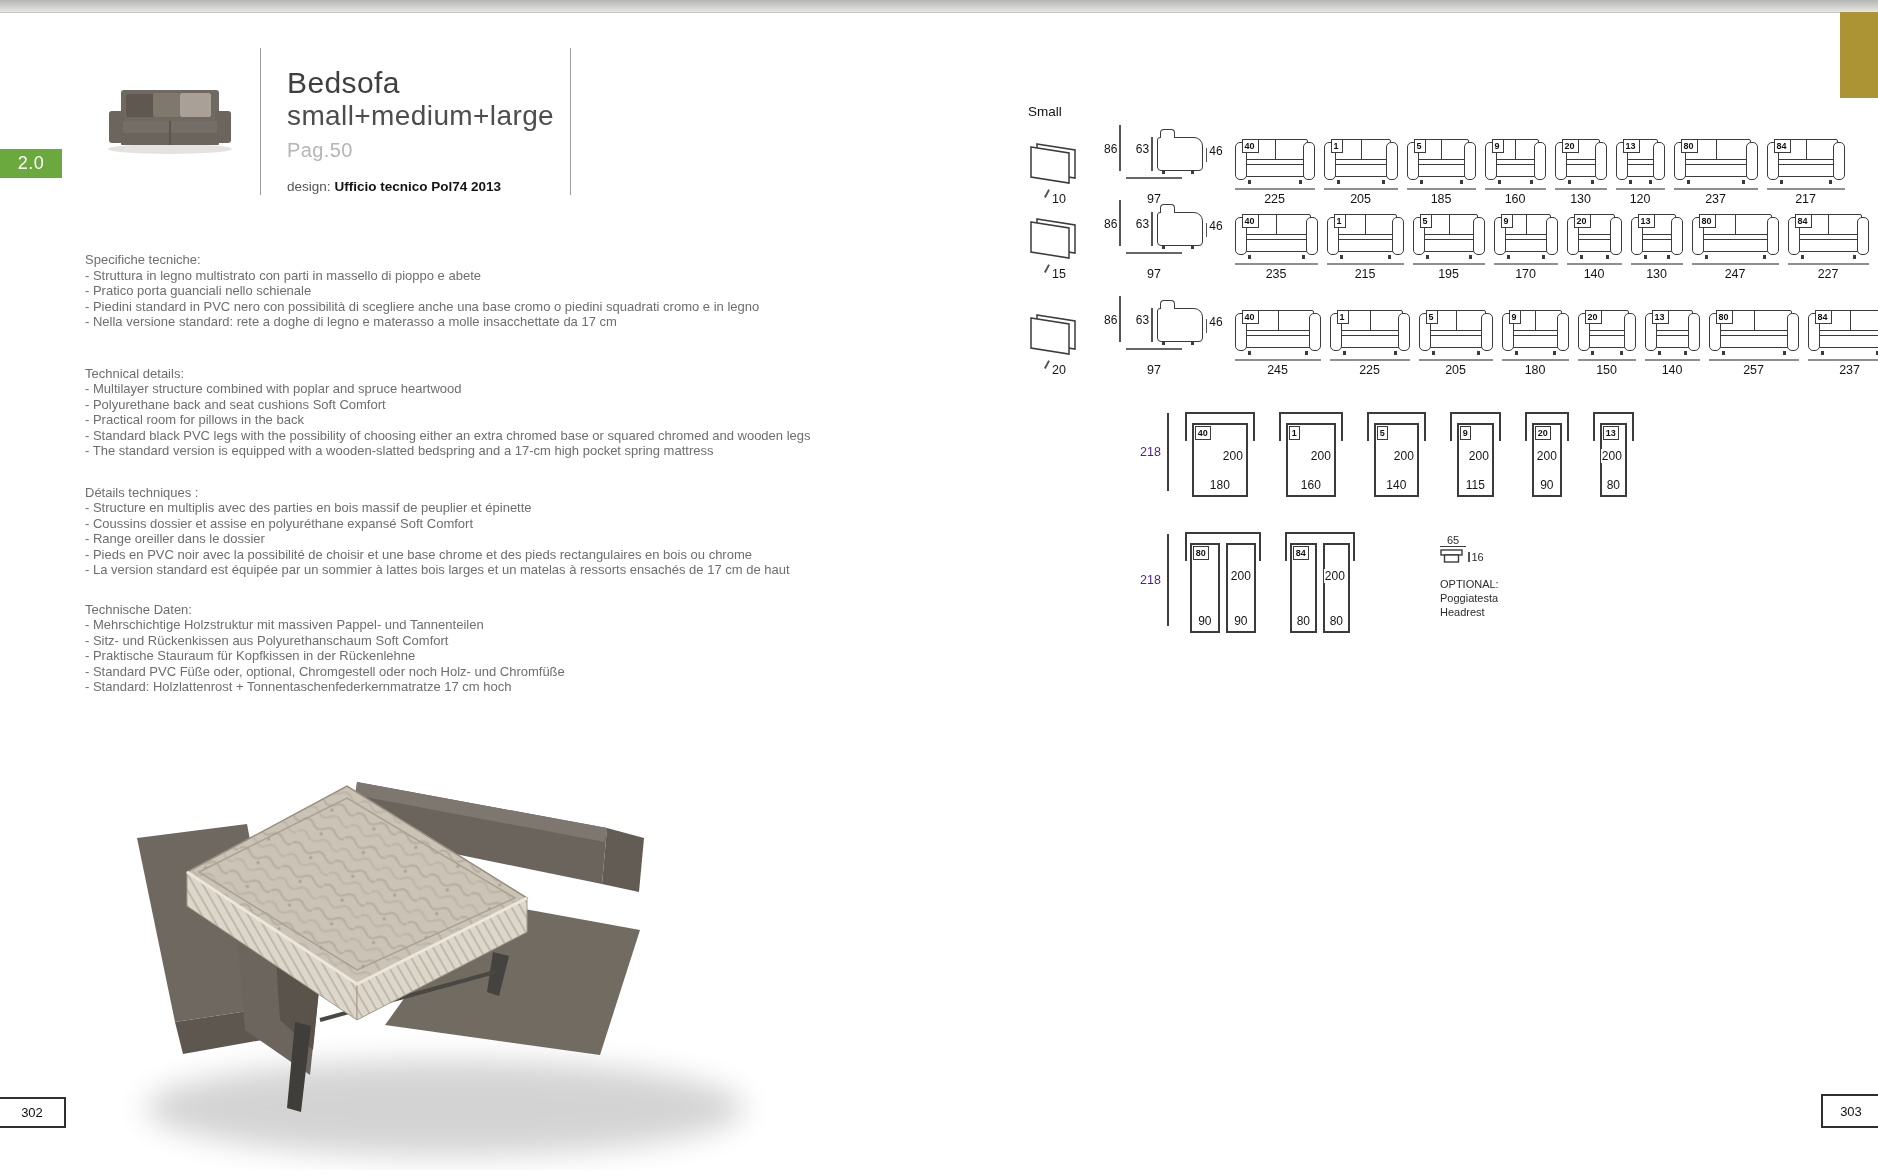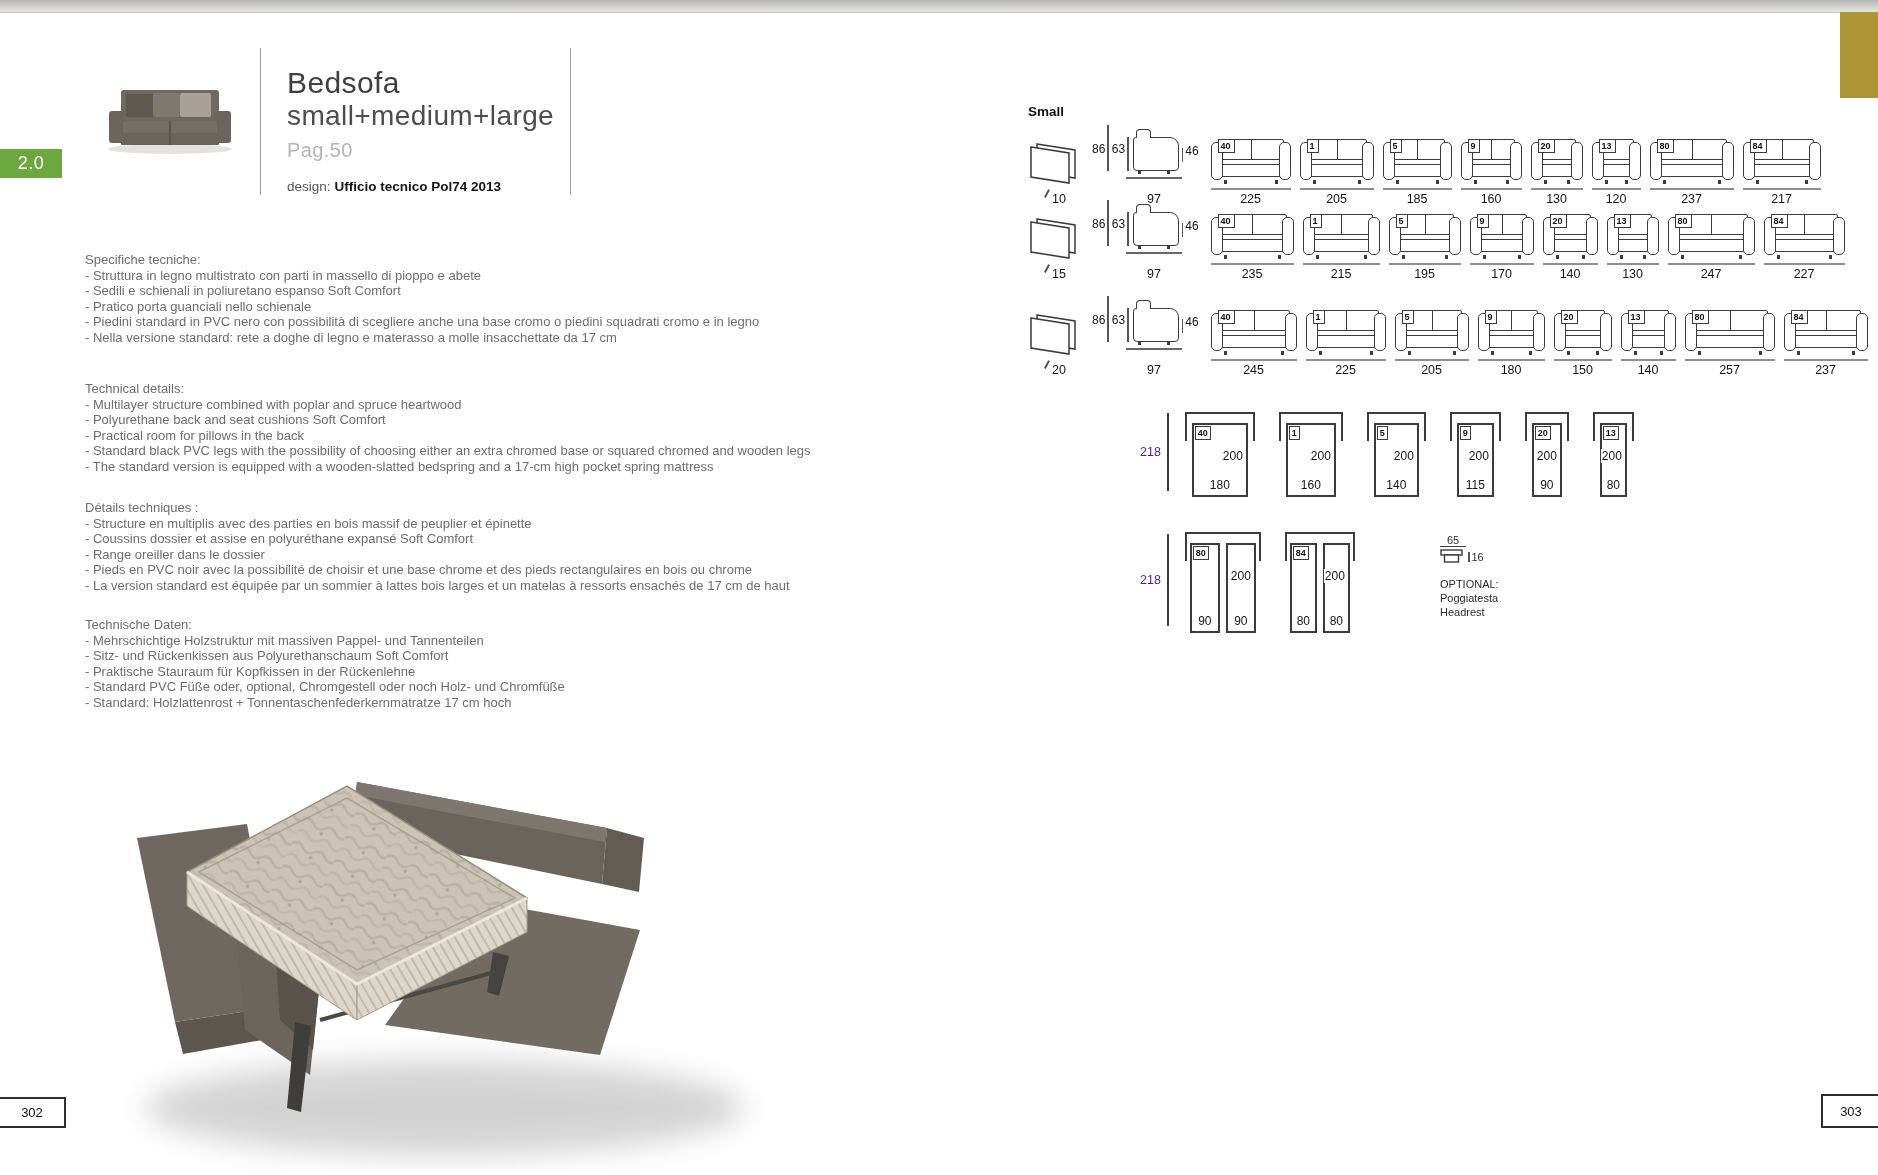--- a/index.html
+++ b/index.html
@@ -23,30 +23,30 @@
   .t3{font-size:20px;color:#b5b5b5;letter-spacing:.4px;margin-top:7px}
   .design{position:absolute;left:287px;top:179px;font-size:13.5px;color:#555}
   .design b{color:#141414;margin-left:4px}
 
   
   #specs{position:absolute;left:85px;top:252px;font-size:13px;color:#6e6e6e;line-height:15.5px}
   .spec-line{white-space:nowrap}
 
   
   .size-sec{position:absolute;left:1028px}
-  .size-label{font-size:13.5px;font-weight:bold;color:#121212;margin-bottom:6px}
+  .size-label{font-size:13.5px;font-weight:normal;color:#121212;margin-bottom:6px}
   .diag-row{display:flex;align-items:flex-end}
 
   .panel-group{margin-right:14px}
   .panel-num{font-size:12.5px;color:#141414;margin:1px 0 0 24px;position:relative}
   .panel-num:before{content:"";position:absolute;left:-6px;top:-3px;width:1.5px;height:9px;background:#555;transform:rotate(28deg)}
 
   .sideview{margin-right:12px}
   .sv-row{display:flex;align-items:flex-end}
-  .svnum{font-size:12px;color:#141414;margin:0 2px 15px 0}
+  .svnum{font-size:12px;color:#141414;margin:0 2px 15px 12px}
   .svnum.sm{margin:0 0 13px 2px}
   .svline{width:1.5px;background:#555;margin-right:3px}
   .h46{height:46px}.h34{height:34px}.h14{height:14px;margin:0 0 9px 2px}
   .prof{position:relative;width:44px;height:32px;border:1.5px solid #3b3b3b;border-radius:3px 9px 4px 4px;margin:0 1px;background:#fff}
   .prof:before{content:"";position:absolute;top:-9px;left:2px;width:13px;height:8px;border:1.5px solid #3b3b3b;border-bottom:none;border-radius:4px 4px 0 0;background:#fff}
   .prof:after{content:"";position:absolute;bottom:-4px;left:4px;width:3px;height:4px;background:#3b3b3b;box-shadow:29px 0 #3b3b3b}
   .sv-measure{margin-left:34px;width:56px;text-align:center;margin-top:6px}
   .sv-mline{border-top:2px solid #666}
   .sv-mnum{font-size:12.5px;color:#141414;margin-top:13px}
 
@@ -128,21 +128,20 @@
     <div class="t3">Pag.50</div>
   </div>
   <div class="design">
     <span>design:</span><b>Ufficio tecnico Pol74 2013</b>
   </div>
 
   <div id="specs">
       <div class="spec-block" style="margin-bottom: 36px;">
         <div class="spec-line spec-heading">Specifiche tecniche:</div>
         <div class="spec-line">- Struttura in legno multistrato con parti in massello di pioppo e abete</div>
-        <div class="spec-line">- Sedili e schienali in poliuretano espanso Soft Comfort</div>
         <div class="spec-line">- Pratico porta guanciali nello schienale</div>
         <div class="spec-line">- Piedini standard in PVC nero con possibilità di scegliere anche una base cromo o piedini squadrati cromo e in legno</div>
         <div class="spec-line">- Nella versione standard: rete a doghe di legno e materasso a molle insacchettate da 17 cm</div>
       </div>
       <div class="spec-block" style="margin-bottom: 26px;">
         <div class="spec-line spec-heading">Technical details:</div>
         <div class="spec-line">- Multilayer structure combined with poplar and spruce heartwood</div>
         <div class="spec-line">- Polyurethane back and seat cushions Soft Comfort</div>
         <div class="spec-line">- Practical room for pillows in the back</div>
         <div class="spec-line">- Standard black PVC legs with the possibility of choosing either an extra chromed base or squared chromed and wooden legs</div>

